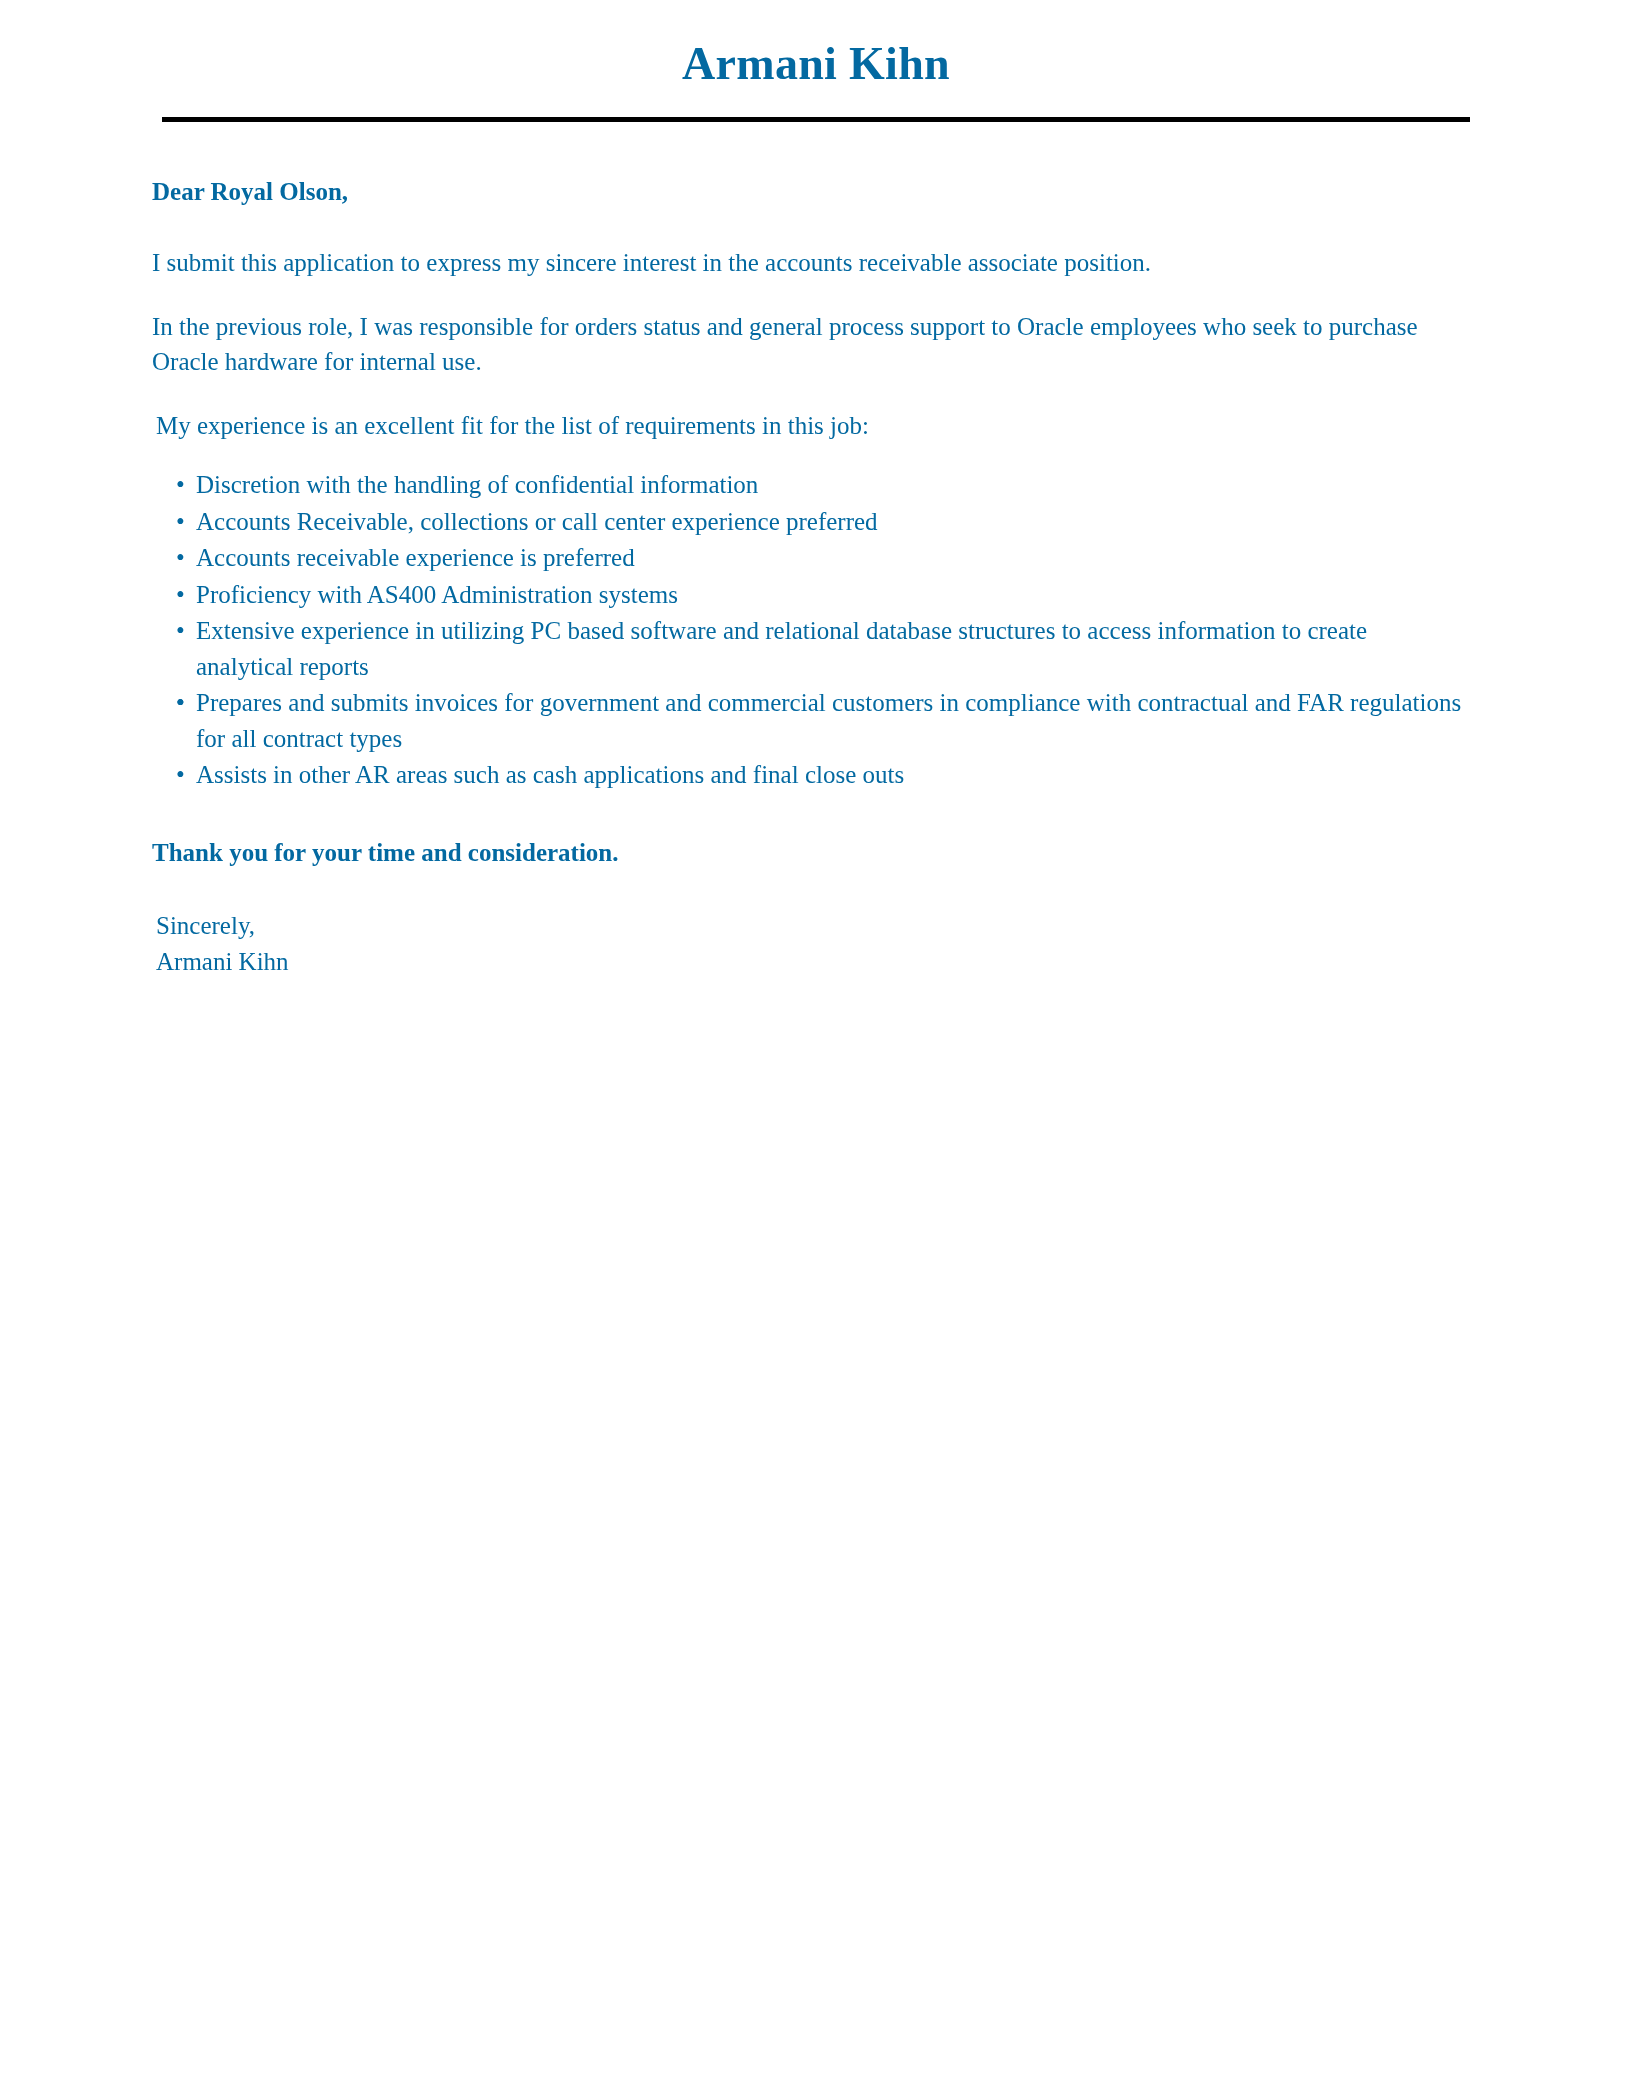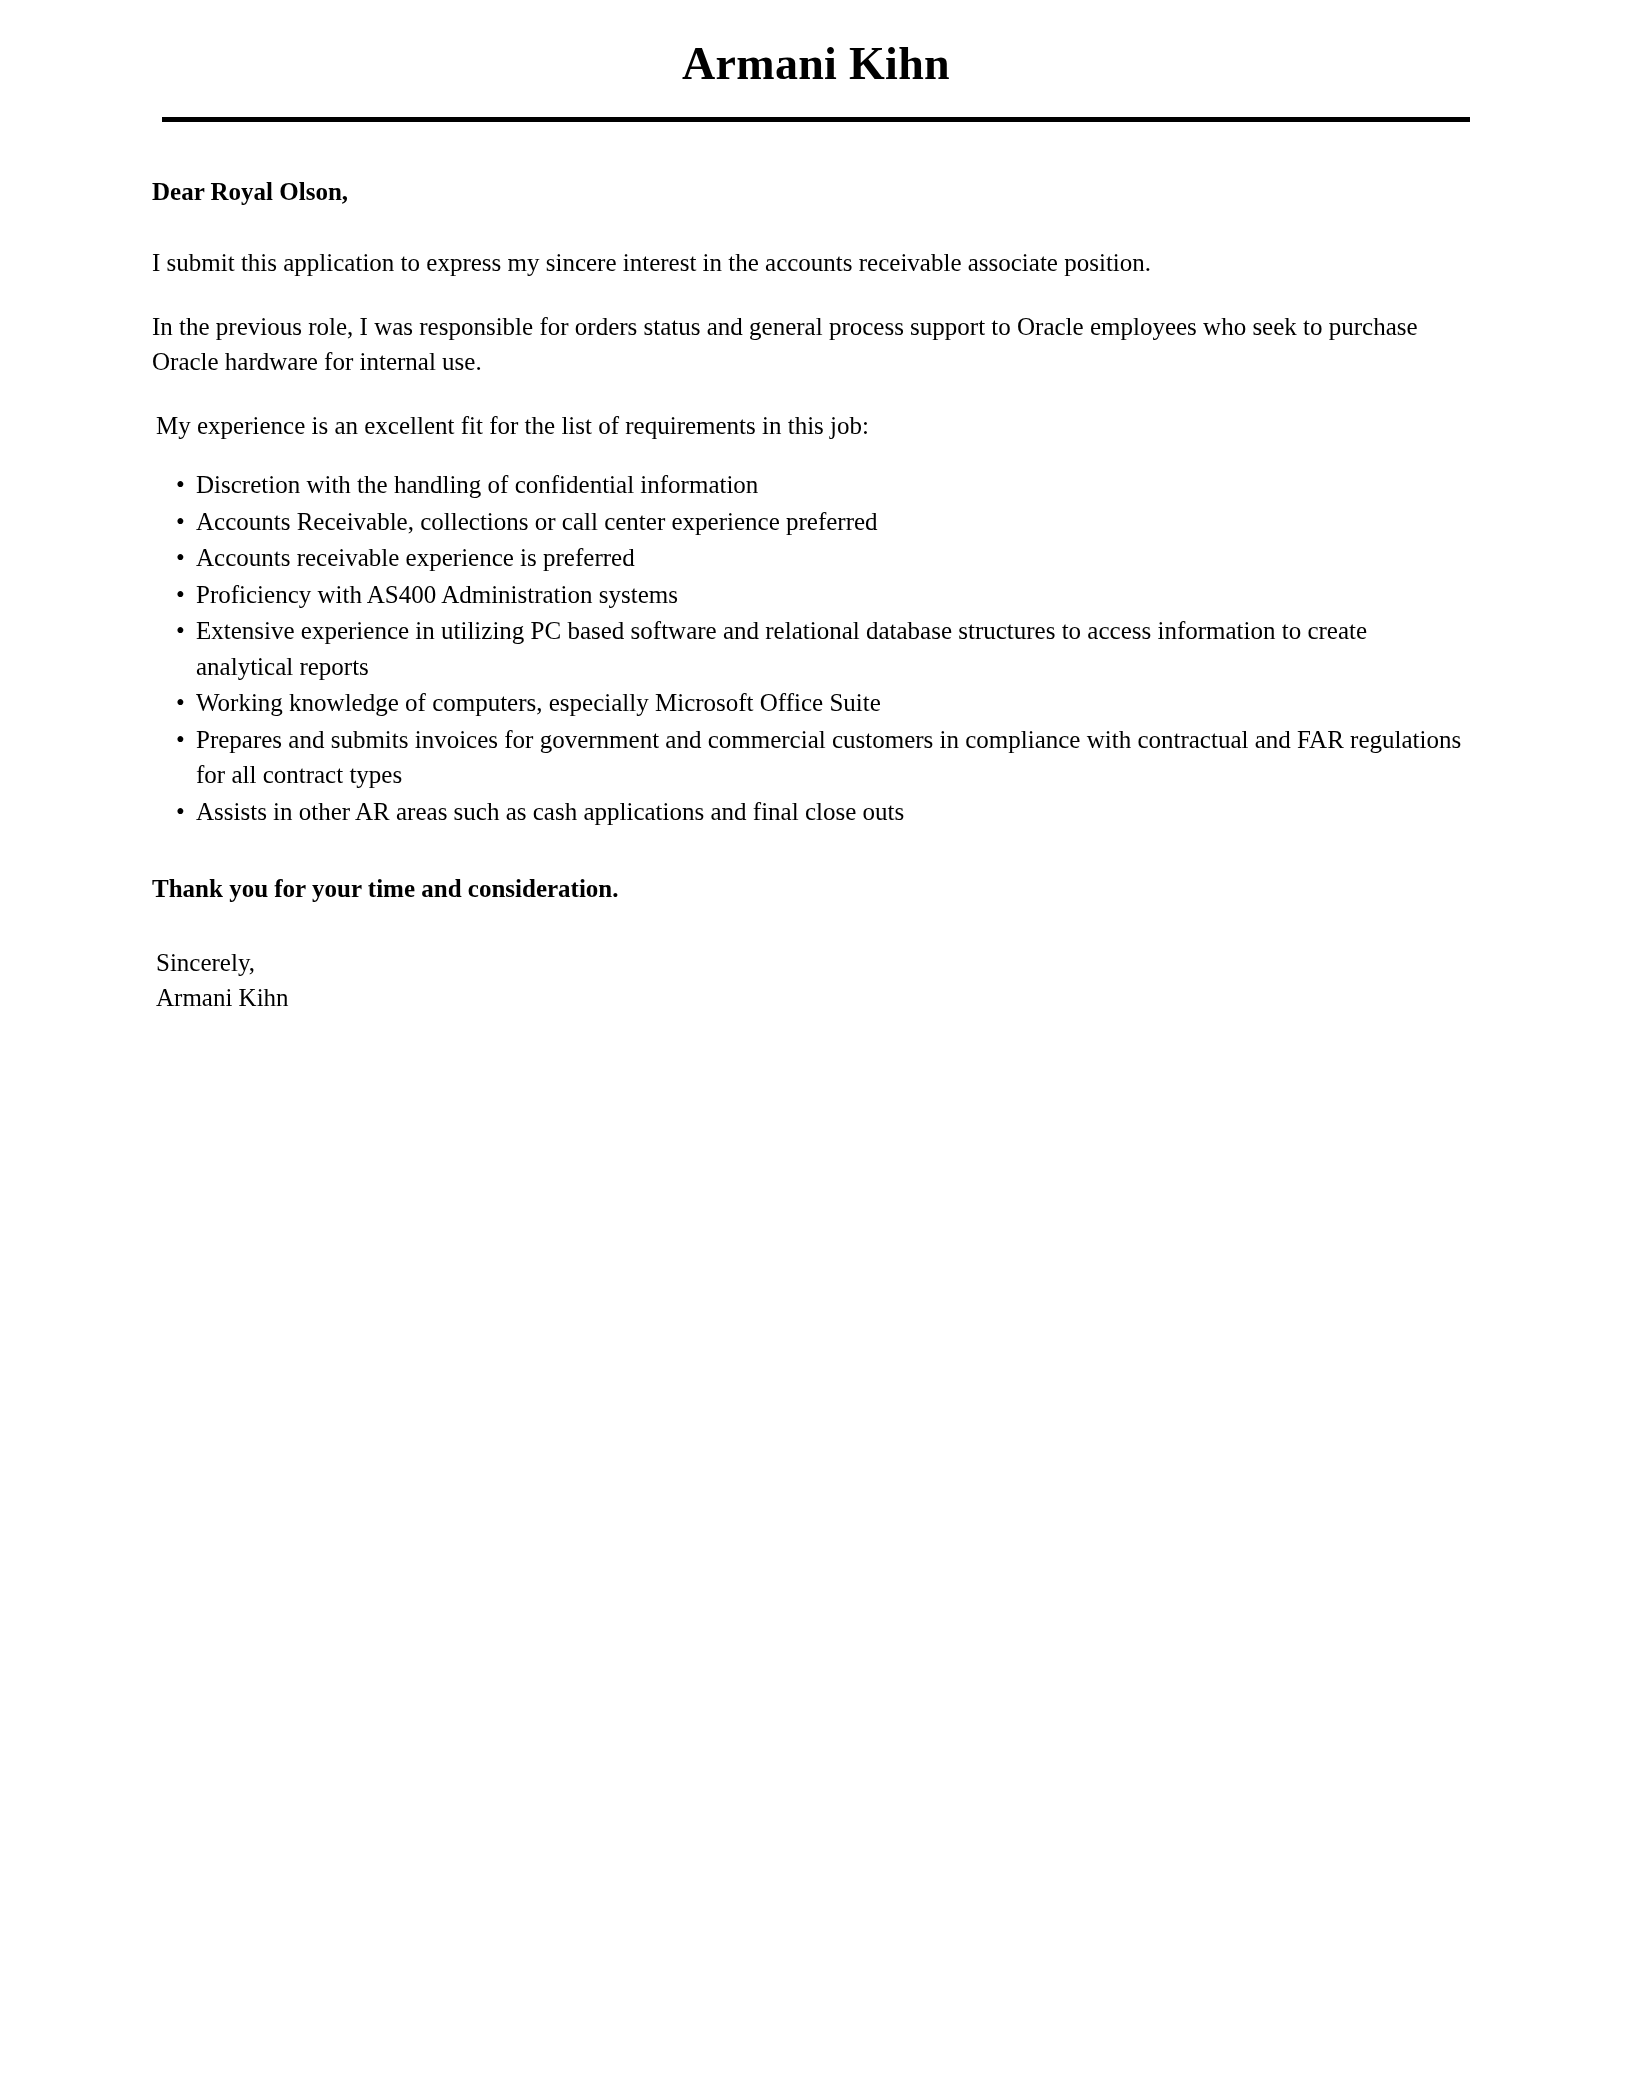--- a/index.html
+++ b/index.html
@@ -10,21 +10,21 @@
   }
 
   .page {
     position: relative;
     width: 1632px;
     height: 2098px;
     background: #ffffff;
     margin: 0 auto;
     overflow: hidden;
     font-family: "Liberation Serif", "DejaVu Serif", serif;
-    color: #000000;
+    color: #0369a1;
     -webkit-font-smoothing: antialiased;
   }
 
   
   .letterhead {
     padding-top: 38px;
     text-align: center;
   }
 
   .candidate-name {
@@ -144,21 +144,20 @@
       <li>
         <span class="bullet-glyph">•</span>
         <span>Proficiency with AS400 Administration systems</span>
       </li>
       <li>
         <span class="bullet-glyph">•</span>
         <span>Extensive experience in utilizing PC based software and relational database structures to access information to create analytical reports</span>
       </li>
       <li>
         <span class="bullet-glyph">•</span>
-        <span>Working knowledge of computers, especially Microsoft Office Suite</span>
       </li>
       <li>
         <span class="bullet-glyph">•</span>
         <span>Prepares and submits invoices for government and commercial customers in compliance with contractual and FAR regulations for all contract types</span>
       </li>
       <li>
         <span class="bullet-glyph">•</span>
         <span>Assists in other AR areas such as cash applications and final close outs</span>
       </li>
     </ul>

